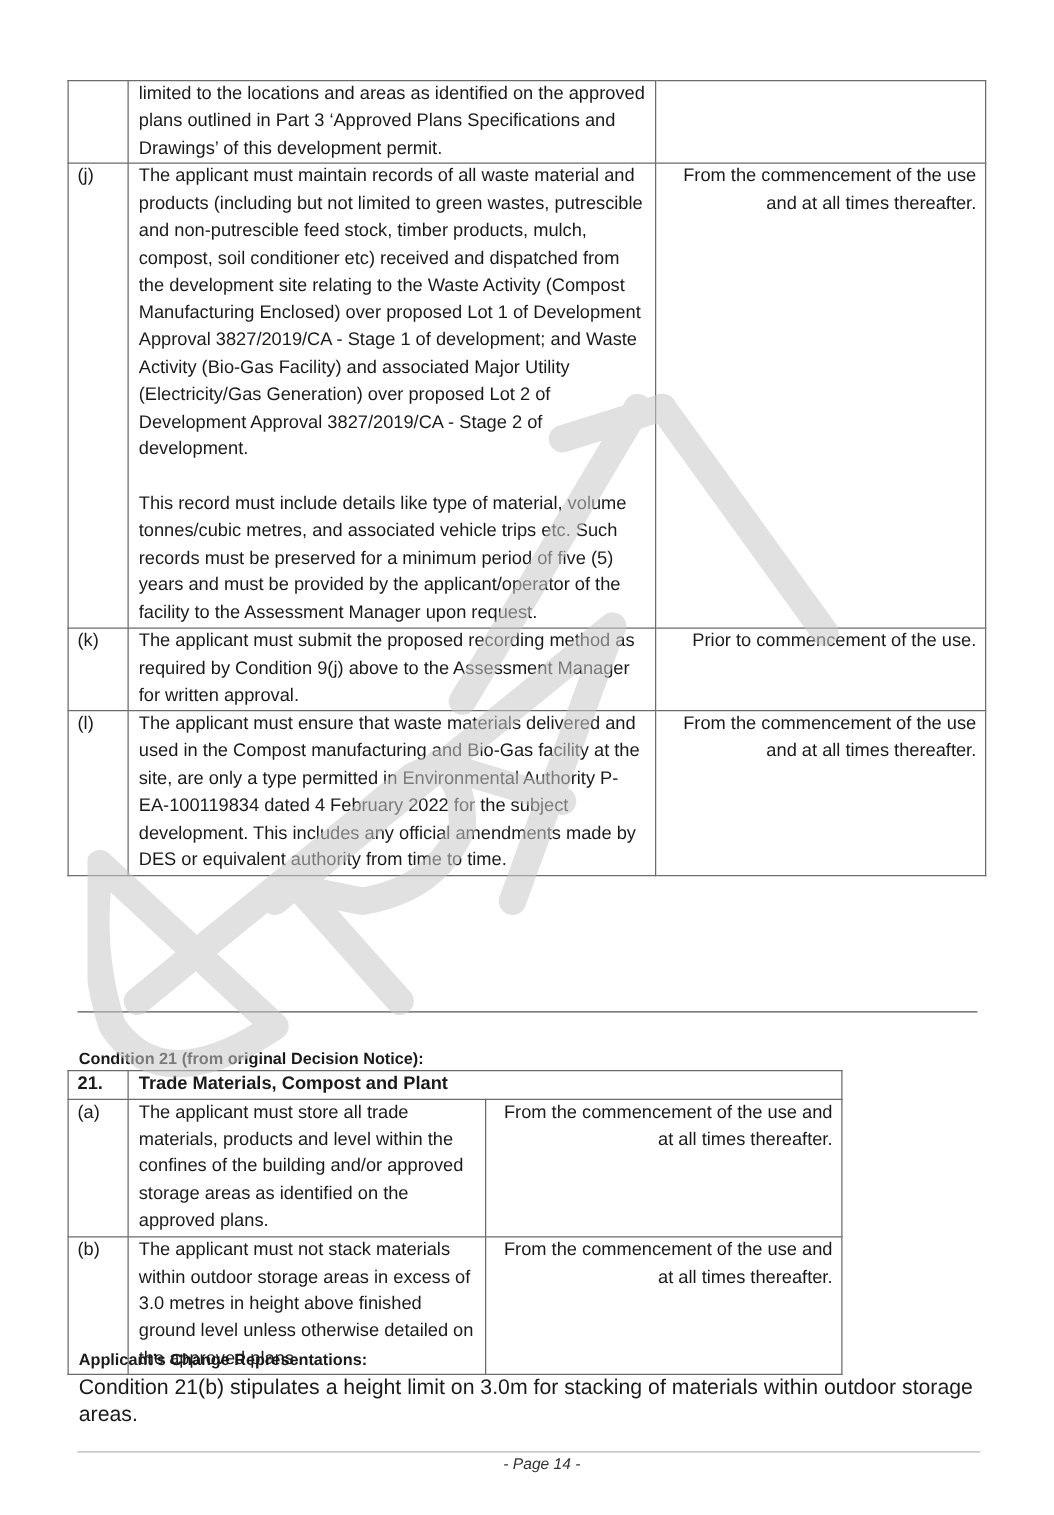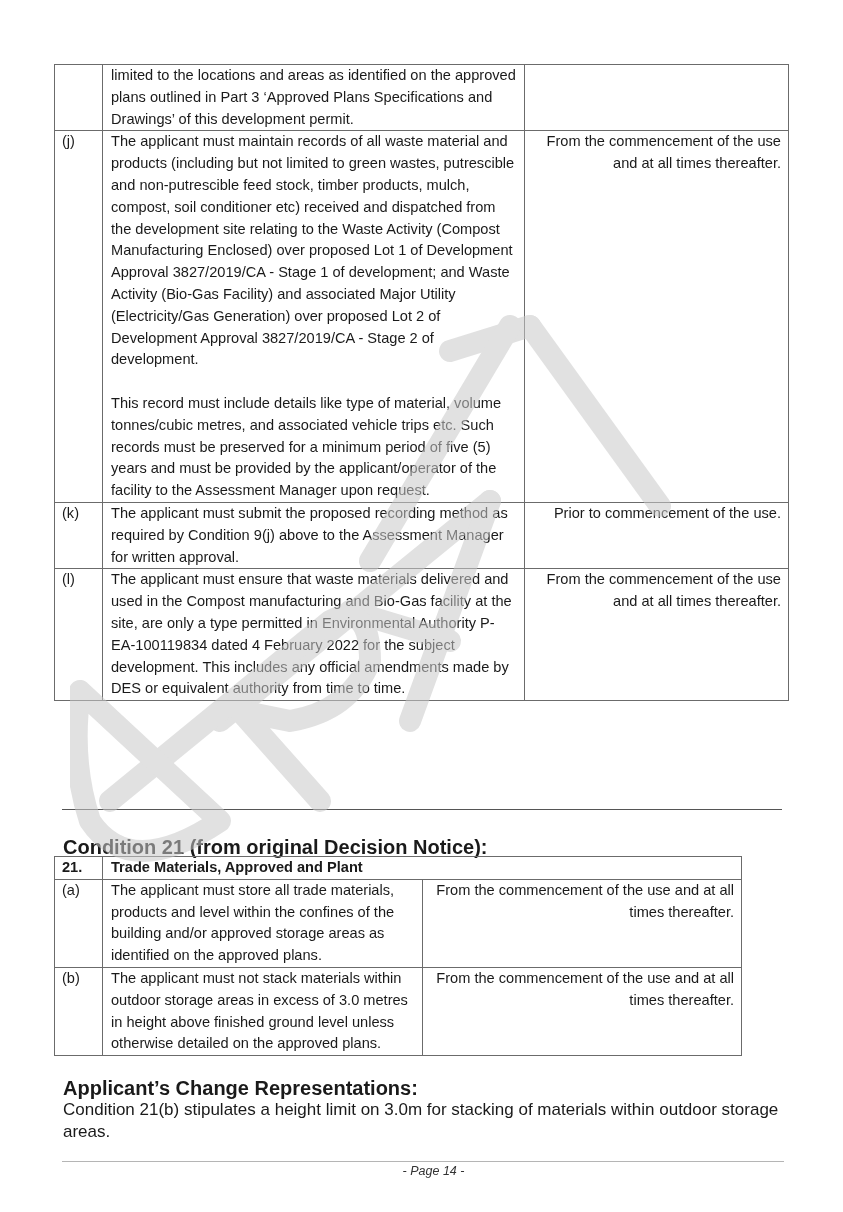--- a/index.html
+++ b/index.html
@@ -17,21 +17,21 @@
     }
     .page {
       position: absolute;
       left: 0; top: 1px;
       width: 843px;
       height: 1212px;
     }
     table.cond {
       position: absolute;
       left: 54px;
-      width: 688px;
+      width: 620px;
       border-collapse: collapse;
       table-layout: fixed;
       font-size: 14.6px;
       line-height: 21.8px;
       z-index: 1;
     }
     table.cond td {
       border: 1px solid #6b6b6b;
       vertical-align: top;
       padding: 0 7px 0 8px;
@@ -55,21 +55,21 @@
       position: absolute;
       left: 62px;
       width: 720px;
       height: 0;
       border-top: 1px solid #555;
       z-index: 1;
     }
     .heading {
       position: absolute;
       left: 63px;
-      font-size: 20px;
+      font-size: 13px;
       font-weight: bold;
       line-height: 20px;
       z-index: 1;
     }
     .body-text {
       position: absolute;
       left: 63px;
       width: 720px;
       font-size: 17px;
       line-height: 22px;
@@ -145,21 +145,21 @@
     </table>
 
   <div class="hr" style="top:808px;"></div>
 
   <div class="heading" style="top:836px;">Condition 21 (from original Decision Notice):</div>
 
   <table class="cond" id="t2">
     <tbody>
         <tr>
       <td class="lbl bold">21.</td>
-      <td class="bold" colspan="2">Trade Materials, Approved and Plant</td>
+      <td class="bold" colspan="2">Trade Materials, Compost and Plant</td>
     </tr>
     <tr>
       <td class="lbl">(a)</td>
       <td class="body">The applicant must store all trade materials, products and level within the confines of the building and/or approved storage areas as identified on the approved plans.</td>
       <td class="timing">From the commencement of the use and at all times thereafter.</td>
     </tr>
     <tr>
       <td class="lbl">(b)</td>
       <td class="body">The applicant must not stack materials within outdoor storage areas in excess of 3.0 metres in height above finished ground level unless otherwise detailed on the approved plans.</td>
       <td class="timing">From the commencement of the use and at all times thereafter.</td>

